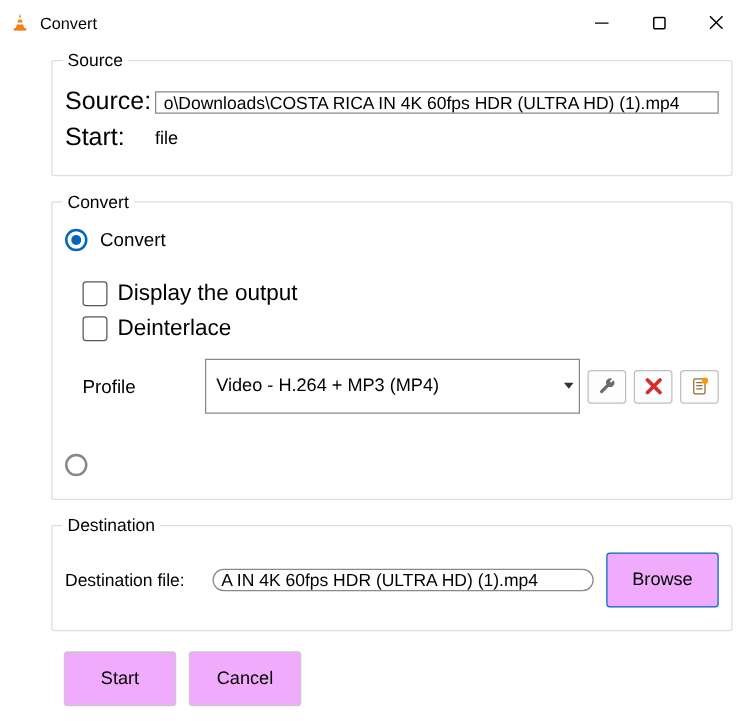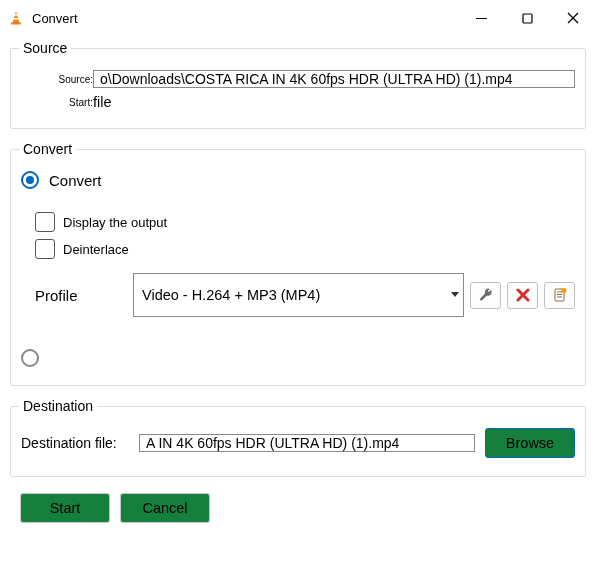--- a/index.html
+++ b/index.html
@@ -18,37 +18,37 @@
     padding-left:6px;
   }
   .titlebar .app-icon { width:20px; height:20px; margin-right:6px; display:flex; align-items:center; justify-content:center;}
   .titlebar .title { font-size:13px; }
   .titlebar .spacer { flex:1; }
   .winbtn {
     width:46px; height:32px;
     display:flex; align-items:center; justify-content:center;
     color:#000;
   }
-  .content { padding: 4px 10px 6px 10px; }
+  .content { padding: 4px 10px 6px 10px; margin-left: 31px; }
   fieldset.group {
     border:1px solid #ddd;
     border-radius:2px;
     margin:0 0 12px 0;
     padding: 8px 10px 12px 10px;
     position:relative;
   }
   fieldset.group legend {
     font-size:14px;
     padding:0 4px;
     margin-left:-2px;
     color:#000;
     background:#fff;
   }
   .row { display:flex; align-items:center; margin:6px 0; }
-  .lbl { width:72px; font-size:10px;text-align:right; }
+  .lbl { width:72px; font-size:20px; }
   .lbl-wide { width:118px; font-size:14px; }
   input.text {
     flex:1;
     height:18px;
     border:1px solid #888;
     padding:2px 6px;
     font-family:inherit;
     font-size:14px;
     background:#fff;
     overflow:hidden;
@@ -64,40 +64,40 @@
     display:flex; align-items:center; justify-content:center;
     flex-shrink:0;
     background:#fff;
   }
   .radio.checked { border-color:#0067c0; }
   .radio.checked::after { content:""; width:8px; height:8px; border-radius:50%; background:#0067c0; }
   .checkbox {
     width:20px; height:20px; border:1px solid #555; border-radius:3px;
     margin-right:8px; flex-shrink:0; background:#fff;
   }
-  .opt { display:flex; align-items:center; margin:7px 0 7px 14px; font-size:13px;}
+  .opt { display:flex; align-items:center; margin:7px 0 7px 14px; font-size:18px;}
   .radrow { display:flex; align-items:center; margin:6px 0; font-size:15px;}
   .profile-row { display:flex; align-items:center; margin:14px 0 8px 14px; }
   .profile-lbl { width:98px; font-size:15px; }
   .combo {
     flex:1; height:44px; border:1px solid #888;
     display:flex; align-items:center; padding:0 4px 0 8px;
     font-size:14.5px; position:relative; background:#fff;
   }
   .combo .caret { margin-left:auto; font-size:12px;}
   .iconbtn {
     width:31px; height:27px; margin-left:6px;
     border:1px solid #bfbfbf; border-radius:3px;
     background:#fdfdfd;
     display:flex; align-items:center; justify-content:center;
   }
   .btn {
-    height:30px; min-width:90px;
+    height:44px; min-width:90px;
     border:1px solid #c8c8c8; border-radius:3px;
-    background:#15803d;
+    background:#f0abfc;
     display:flex; align-items:center; justify-content:center;
     font-size:14.5px;
     margin-left:10px;
     padding:0 14px;
   }
   .btn.primary { border-color:#0067c0; }
   .footer { display:flex; justify-content:flex-start; padding:4px 10px 0 0;}
   svg { display:block; }
 </style>
 </head>
@@ -207,21 +207,21 @@
 
     <div class="radrow">
       <span class="radio"></span>
     </div>
   </fieldset>
 
   <fieldset class="group">
     <legend>Destination</legend>
     <div class="row">
       <span class="lbl-wide">Destination file:</span>
-      <input class="text" type="text" style="direction: ltr;" value="A IN 4K 60fps HDR (ULTRA HD) (1).mp4">
+      <input class="text" type="text" style="direction: ltr; border-radius: 11px;" value="A IN 4K 60fps HDR (ULTRA HD) (1).mp4">
       <div class="btn primary">
         <span>Browse</span>
       </div>
     </div>
   </fieldset>
 
   <div class="footer">
     <div class="btn">
       <span>Start</span>
     </div>

